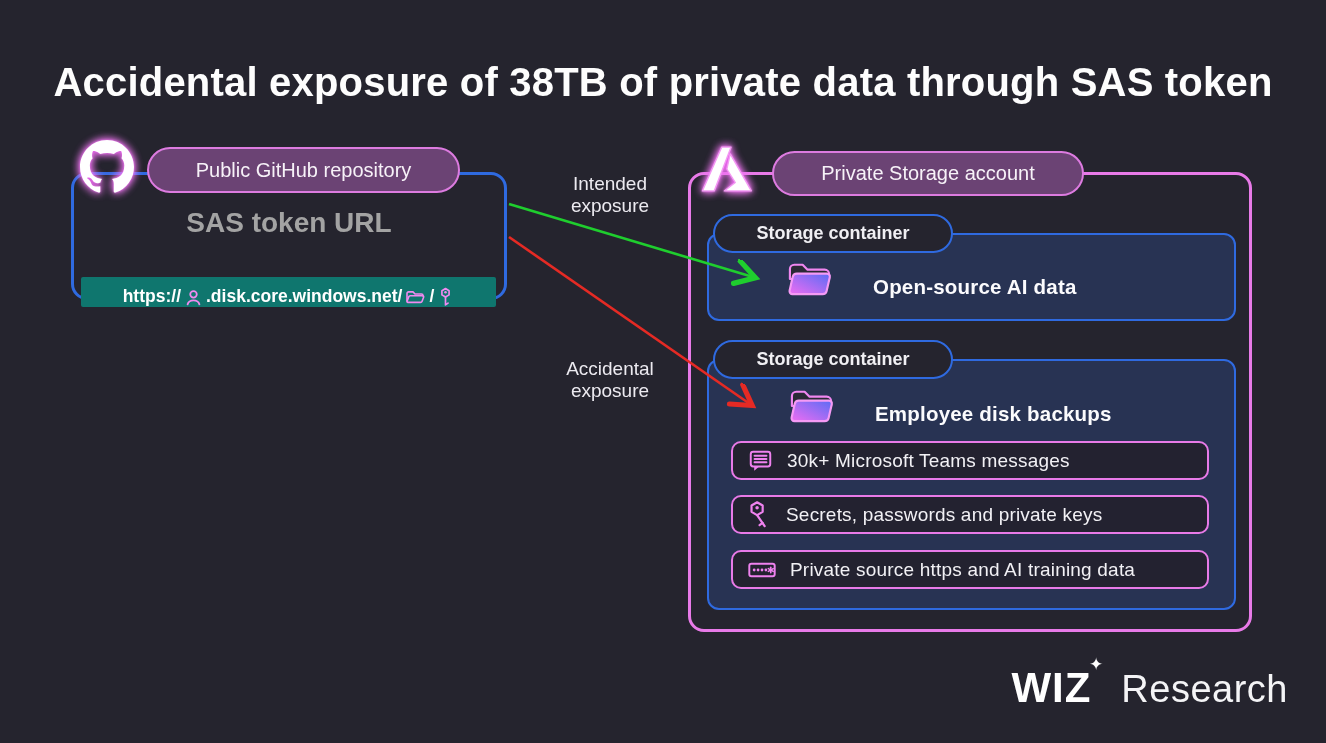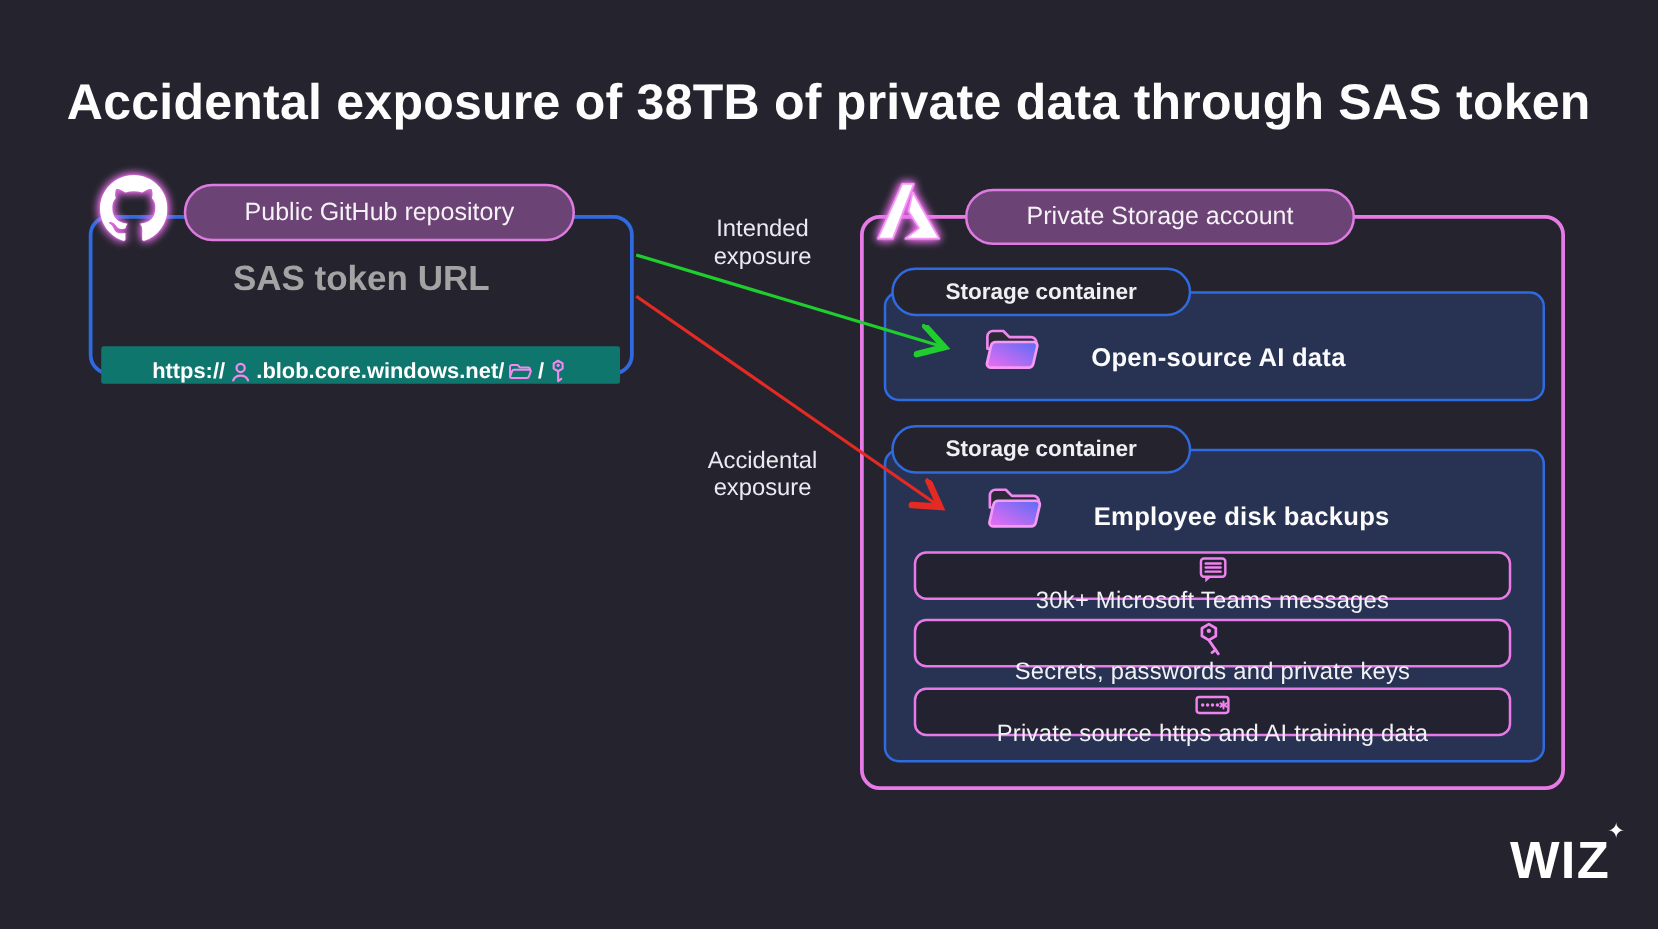--- a/index.html
+++ b/index.html
@@ -46,21 +46,21 @@
   .container-tab{
     position:absolute;box-sizing:border-box;display:flex;align-items:center;justify-content:center;
     background:#25242e;border:2.5px solid #2f6ae0;border-radius:20px;
     font-size:18px;font-weight:700;color:#f0eff3;z-index:4;
   }
   .folder-row{position:absolute;display:flex;align-items:flex-end;gap:40px;z-index:5;}
   .folder-row .flabel{font-size:20.5px;font-weight:600;color:#fbfbfd;letter-spacing:.2px;}
   .data-row{
     position:absolute;box-sizing:border-box;height:39px;
     background:#232230;border:2.5px solid #e87ae8;border-radius:10px;
-    display:flex;align-items:center;gap:1px;padding:0 14px;z-index:5;flex-direction:column;
+    display:flex;align-items:center;gap:13px;padding:0 14px;z-index:5;
   }
   .data-row .rlabel{font-size:19px;font-weight:500;color:#f2f1f5;letter-spacing:.2px;}
   
   .icon-abs{position:absolute;z-index:6;}
   .glow-pink{filter:drop-shadow(0 0 4px #e459e8) drop-shadow(0 0 1px #ff9bff);}
   
   .wiz-logo{
     position:absolute;right:38px;top:664px;display:flex;align-items:baseline;z-index:5;
     color:#fff;
     gap:16px;
@@ -91,21 +91,21 @@
   <div class="sas-label">SAS token URL</div>
 
   <div class="url-bar">
     <span>https://</span>
     <span style="display:flex;">
       <svg width="19" height="19" viewBox="0 0 18 18" fill="none" stroke="#f08af0" stroke-width="1.7" stroke-linecap="round">
         <circle cx="9" cy="6" r="3.1"></circle>
         <path d="M3.4 15.5 a5.8 5 0 0 1 11.2 0"></path>
       </svg>
     </span>
-    <span>.blob.core.windows.net/</span>
+    <span>.disk.core.windows.net/</span>
     <span style="display:flex;">
       <svg width="21" height="19" viewBox="0 0 21 18" fill="none" stroke="#f08af0" stroke-width="1.6" stroke-linejoin="round">
         <path d="M2 13 V5 a1.6 1.6 0 0 1 1.6-1.6 h4.4 l2 2.1 h6.4 a1.6 1.6 0 0 1 1.6 1.6 v.9"></path>
         <path d="M2 13 l1.7-4.6 a1.7 1.7 0 0 1 1.6-1.1 h12.3 a1.1 1.1 0 0 1 1 1.5 l-1.5 4 a1.7 1.7 0 0 1-1.6 1.1 H3.1 a1.1 1.1 0 0 1-1.1-.9 z"></path>
       </svg>
     </span>
     <span>/</span>
     <span style="display:flex;">
       <svg width="17" height="20" viewBox="0 0 16 19" fill="none" stroke="#f08af0" stroke-width="1.6" stroke-linejoin="round" stroke-linecap="round">
         <path d="M8 1.5 l3.4 2 v4 l-3.4 2 -3.4-2 v-4 z"></path>
@@ -225,15 +225,16 @@
       </svg>
     </span>
     <span class="rlabel">Private source https and AI training data</span>
   </div>
 
   <div class="wiz-logo">
     <span class="wiz-word">
       <span>WIZ</span>
       <span class="wiz-star">✦</span>
     </span>
+    <span class="wiz-suffix">Research</span>
   </div>
 
 </div>
 
 </body></html>

